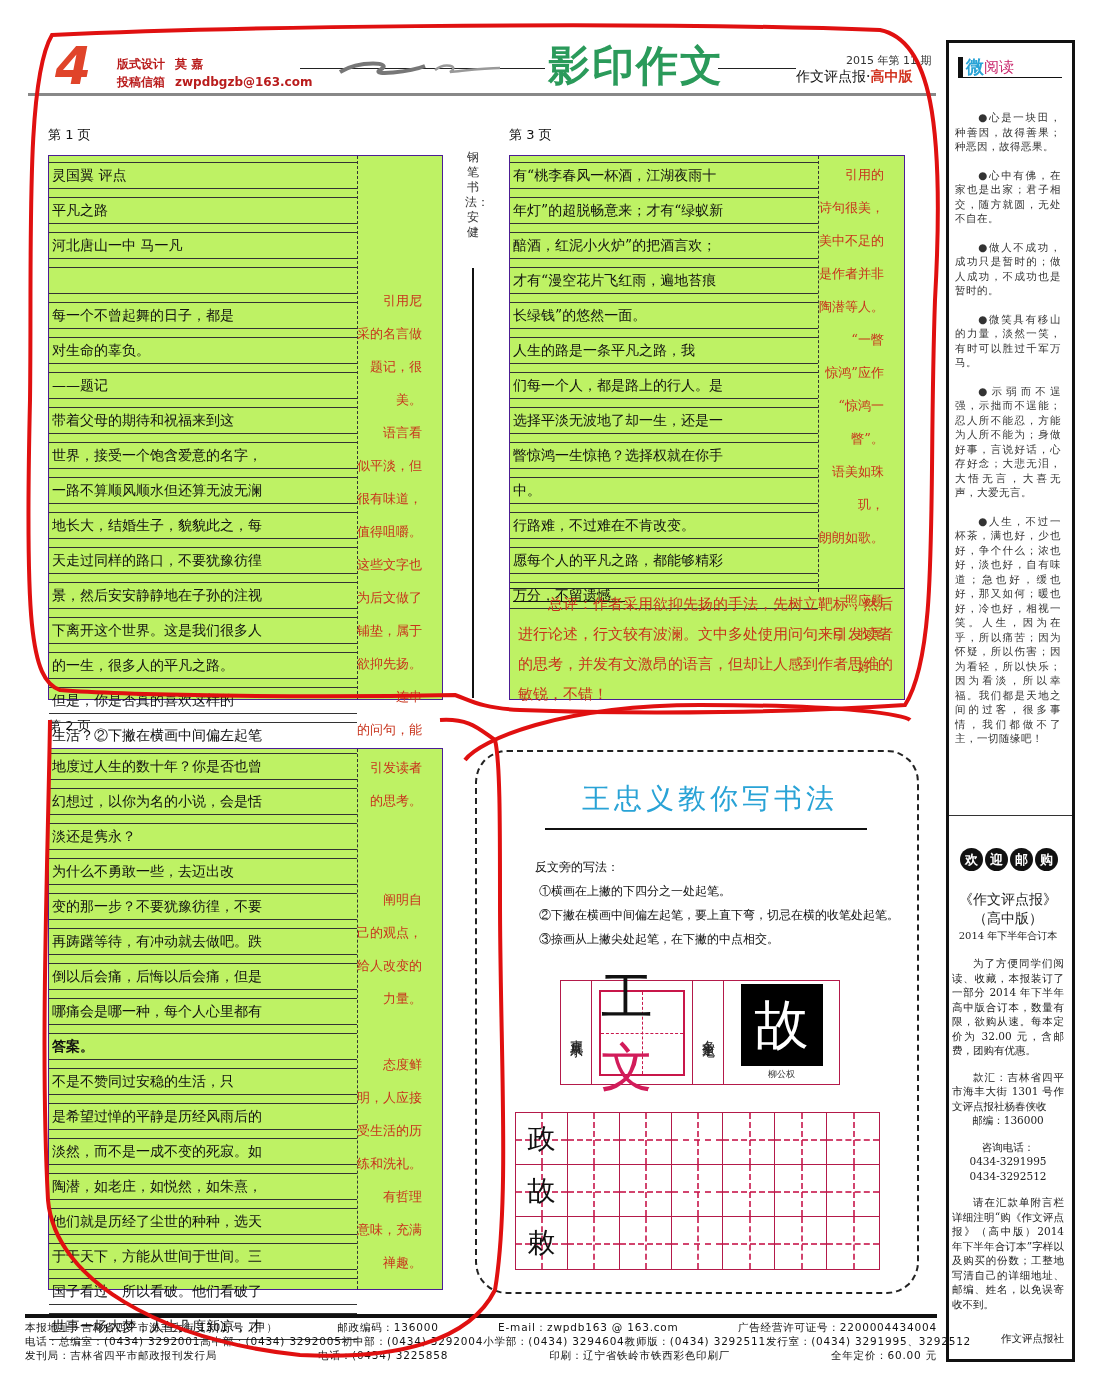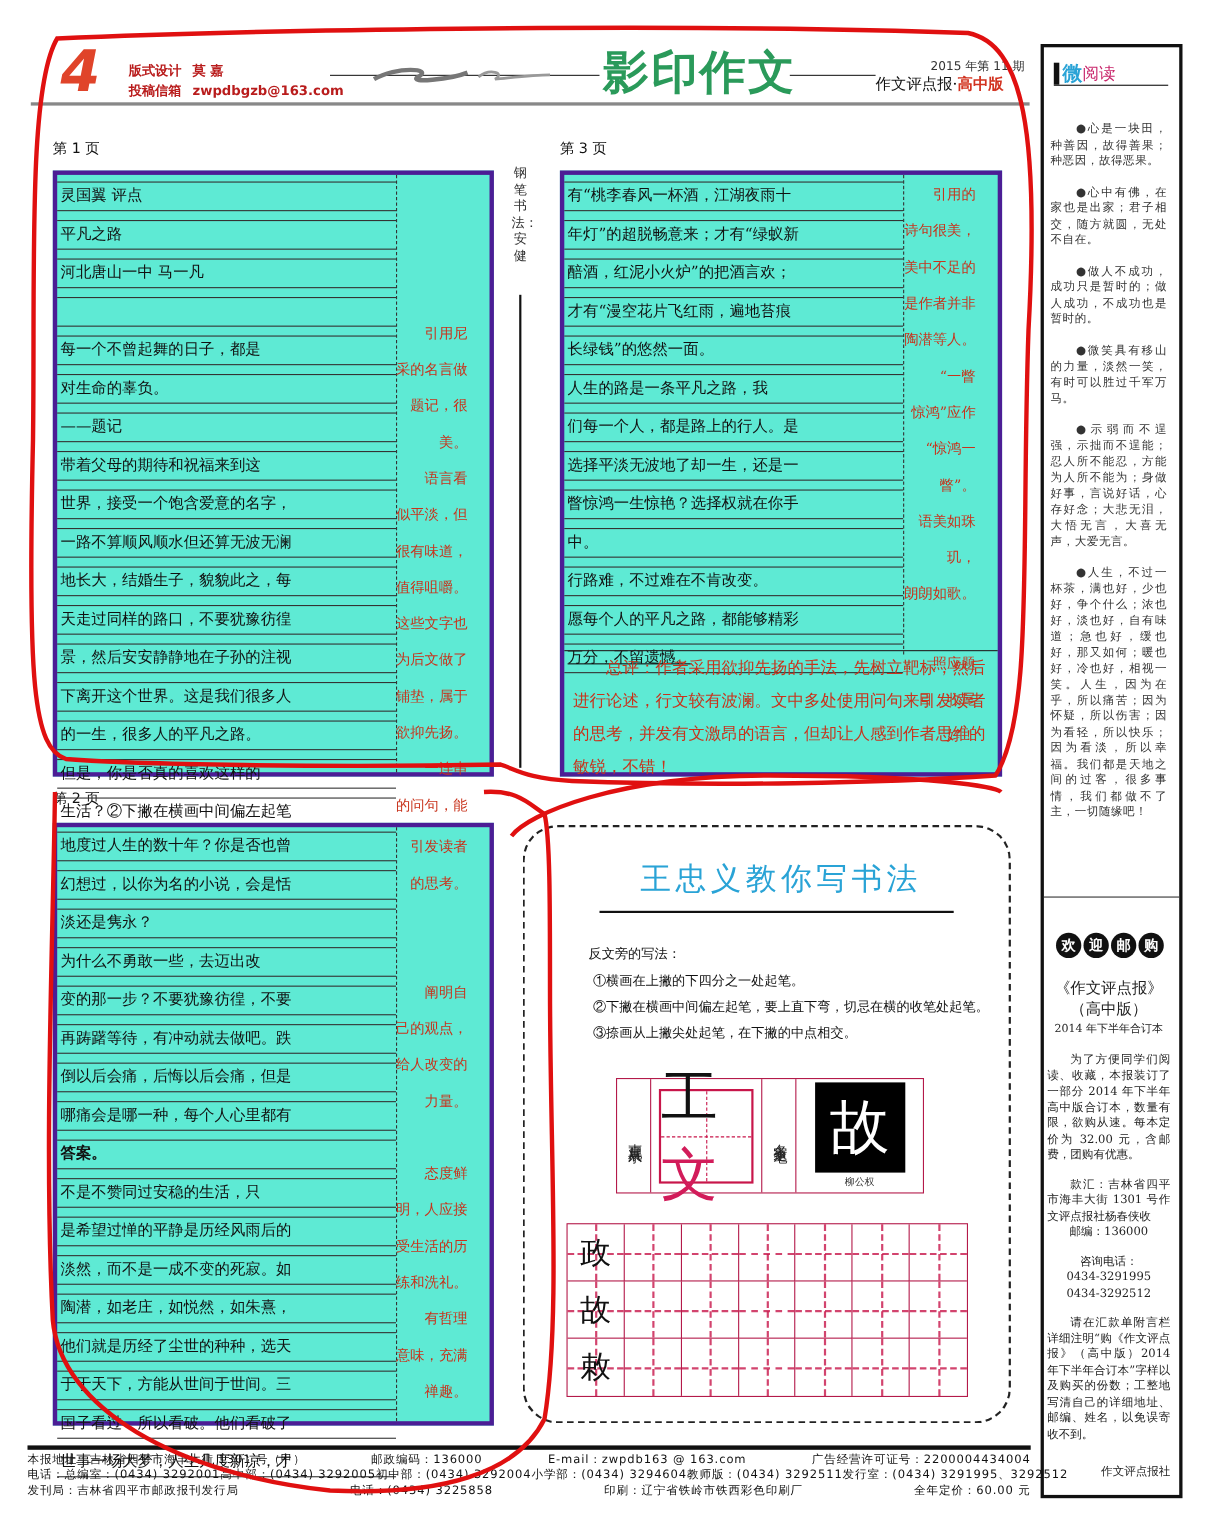--- a/index.html
+++ b/index.html
@@ -15,21 +15,21 @@
   .section-title { left:548px; top:40px; font-size:42px; font-weight:bold; color:#2a9a5a; letter-spacing:2px; line-height:52px; }
   .head-rule-r { left:718px; top:68px; width:78px; height:1px; background:#222; }
   .issue { left:846px; top:53px; font-size:11px; color:#333; }
   .paper-name { left:796px; top:68px; font-size:14px; font-family:"DejaVu Serif", serif; color:#111; }
   .paper-name .ed { color:#d2321f; font-weight:bold; }
   .head-bar { left:28px; top:93px; width:908px; height:3px; background:#888; }
 
   .pagelabel { font-size:13px; color:#111; }
 
   
-  .sheet { border:4px solid #4c1d95; background:#5eead4; }
+  .sheet { border:1px solid #4c1d95; background:#bef264; }
   .grid-area { position:absolute; left:0; top:0; bottom:0; border-right:1px dashed #333; }
   .grow { position:relative; height:25px; border-top:1px solid #333; border-bottom:1px solid #333; margin-bottom:8px; display:flex; }
   .grow .c { flex:1; border-right:1px dashed #555; font-family:"DejaVu Serif", serif; font-size:14px; line-height:25px; text-align:center; color:#111; overflow:hidden; }
   .grow .c:last-child { border-right:none; }
   .margin-col { position:absolute; top:0; right:16px; bottom:0; padding:4px 4px; color:#c8331c; font-family:"DejaVu Serif", serif; font-size:13px; line-height:33px; text-align:right; }
   .summary { color:#c8331c; font-family:"DejaVu Serif", serif; font-size:15px; line-height:30px; padding:0 8px; text-indent:2em; }
 
   .vert-credit { left:465px; top:150px; width:16px; font-size:12px; line-height:15px; color:#333; text-align:center; }
   .vert-line { left:472px; top:268px; width:2px; height:430px; background:#111; }
 

